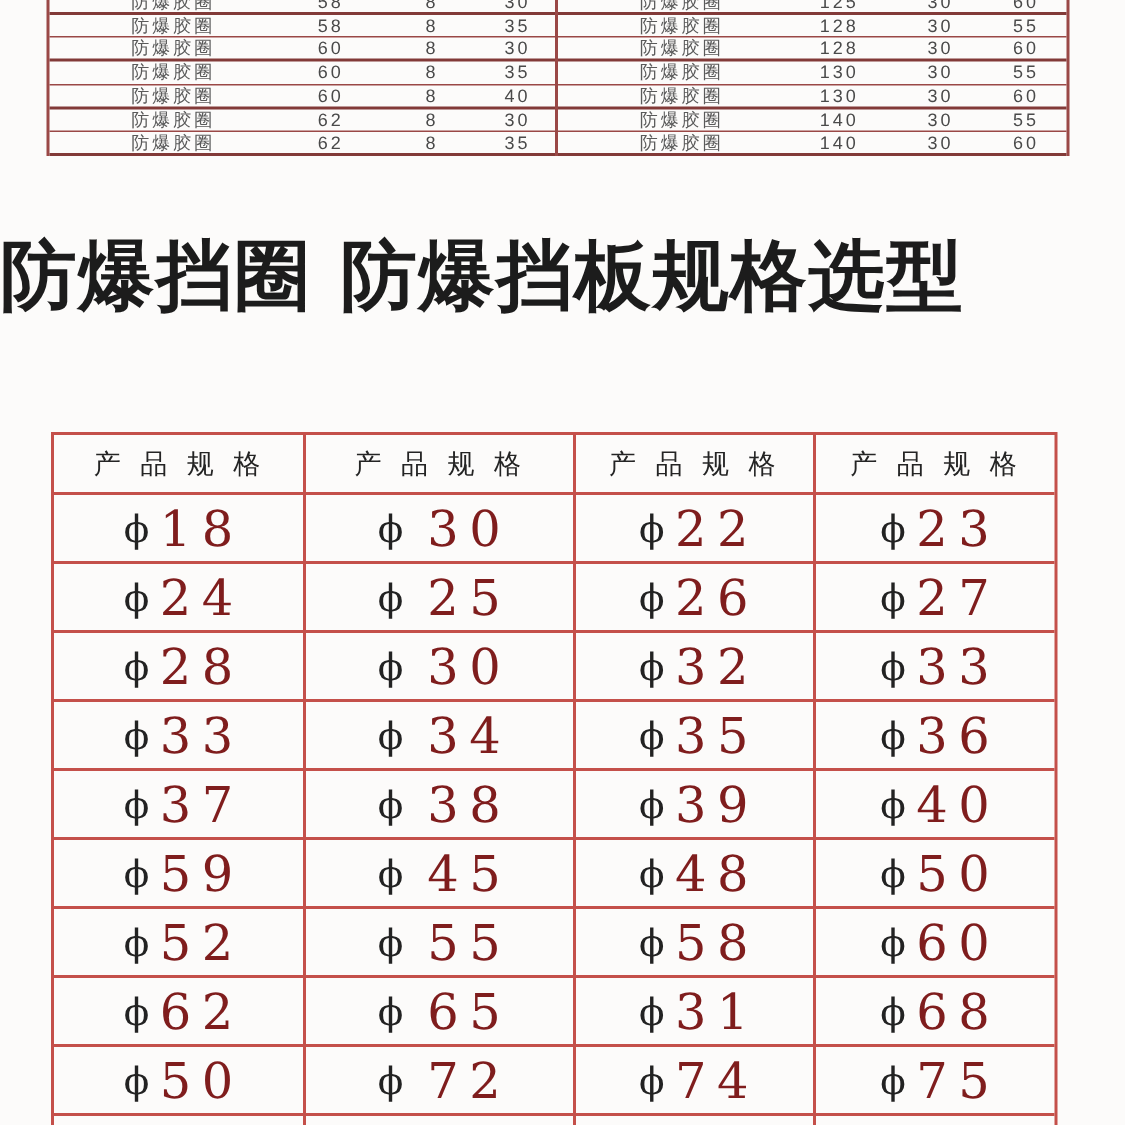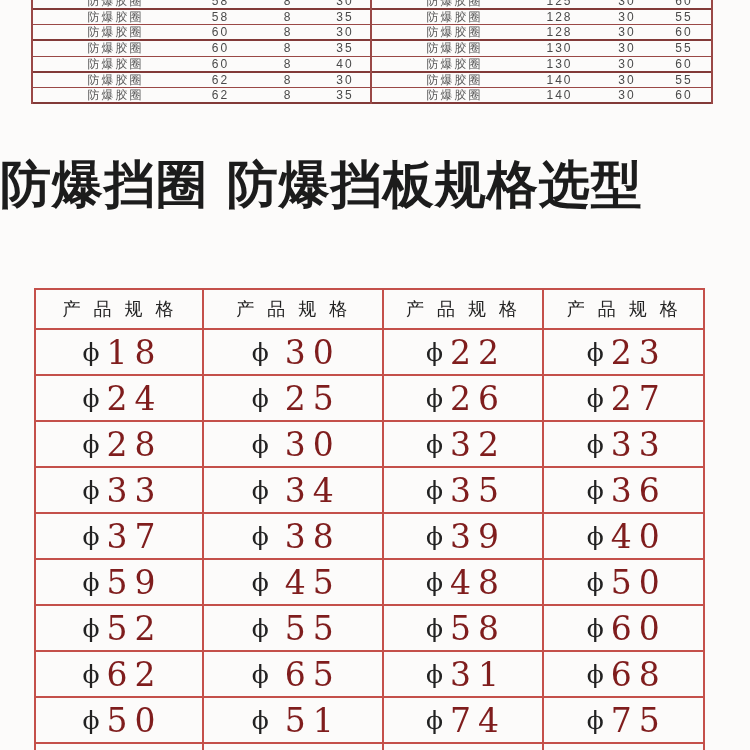--- a/index.html
+++ b/index.html
@@ -326,21 +326,21 @@
       <div class="spec-cell">
         <span class="phi">ϕ</span>
         <span class="spec-num">68</span>
       </div>
       <div class="spec-cell">
         <span class="phi">ϕ</span>
         <span class="spec-num">50</span>
       </div>
       <div class="spec-cell">
         <span class="phi">ϕ</span>
-        <span class="spec-num">51</span>
+        <span class="spec-num">72</span>
       </div>
       <div class="spec-cell">
         <span class="phi">ϕ</span>
         <span class="spec-num">74</span>
       </div>
       <div class="spec-cell">
         <span class="phi">ϕ</span>
         <span class="spec-num">75</span>
       </div>
       <div class="spec-cell spec-partial"></div>

